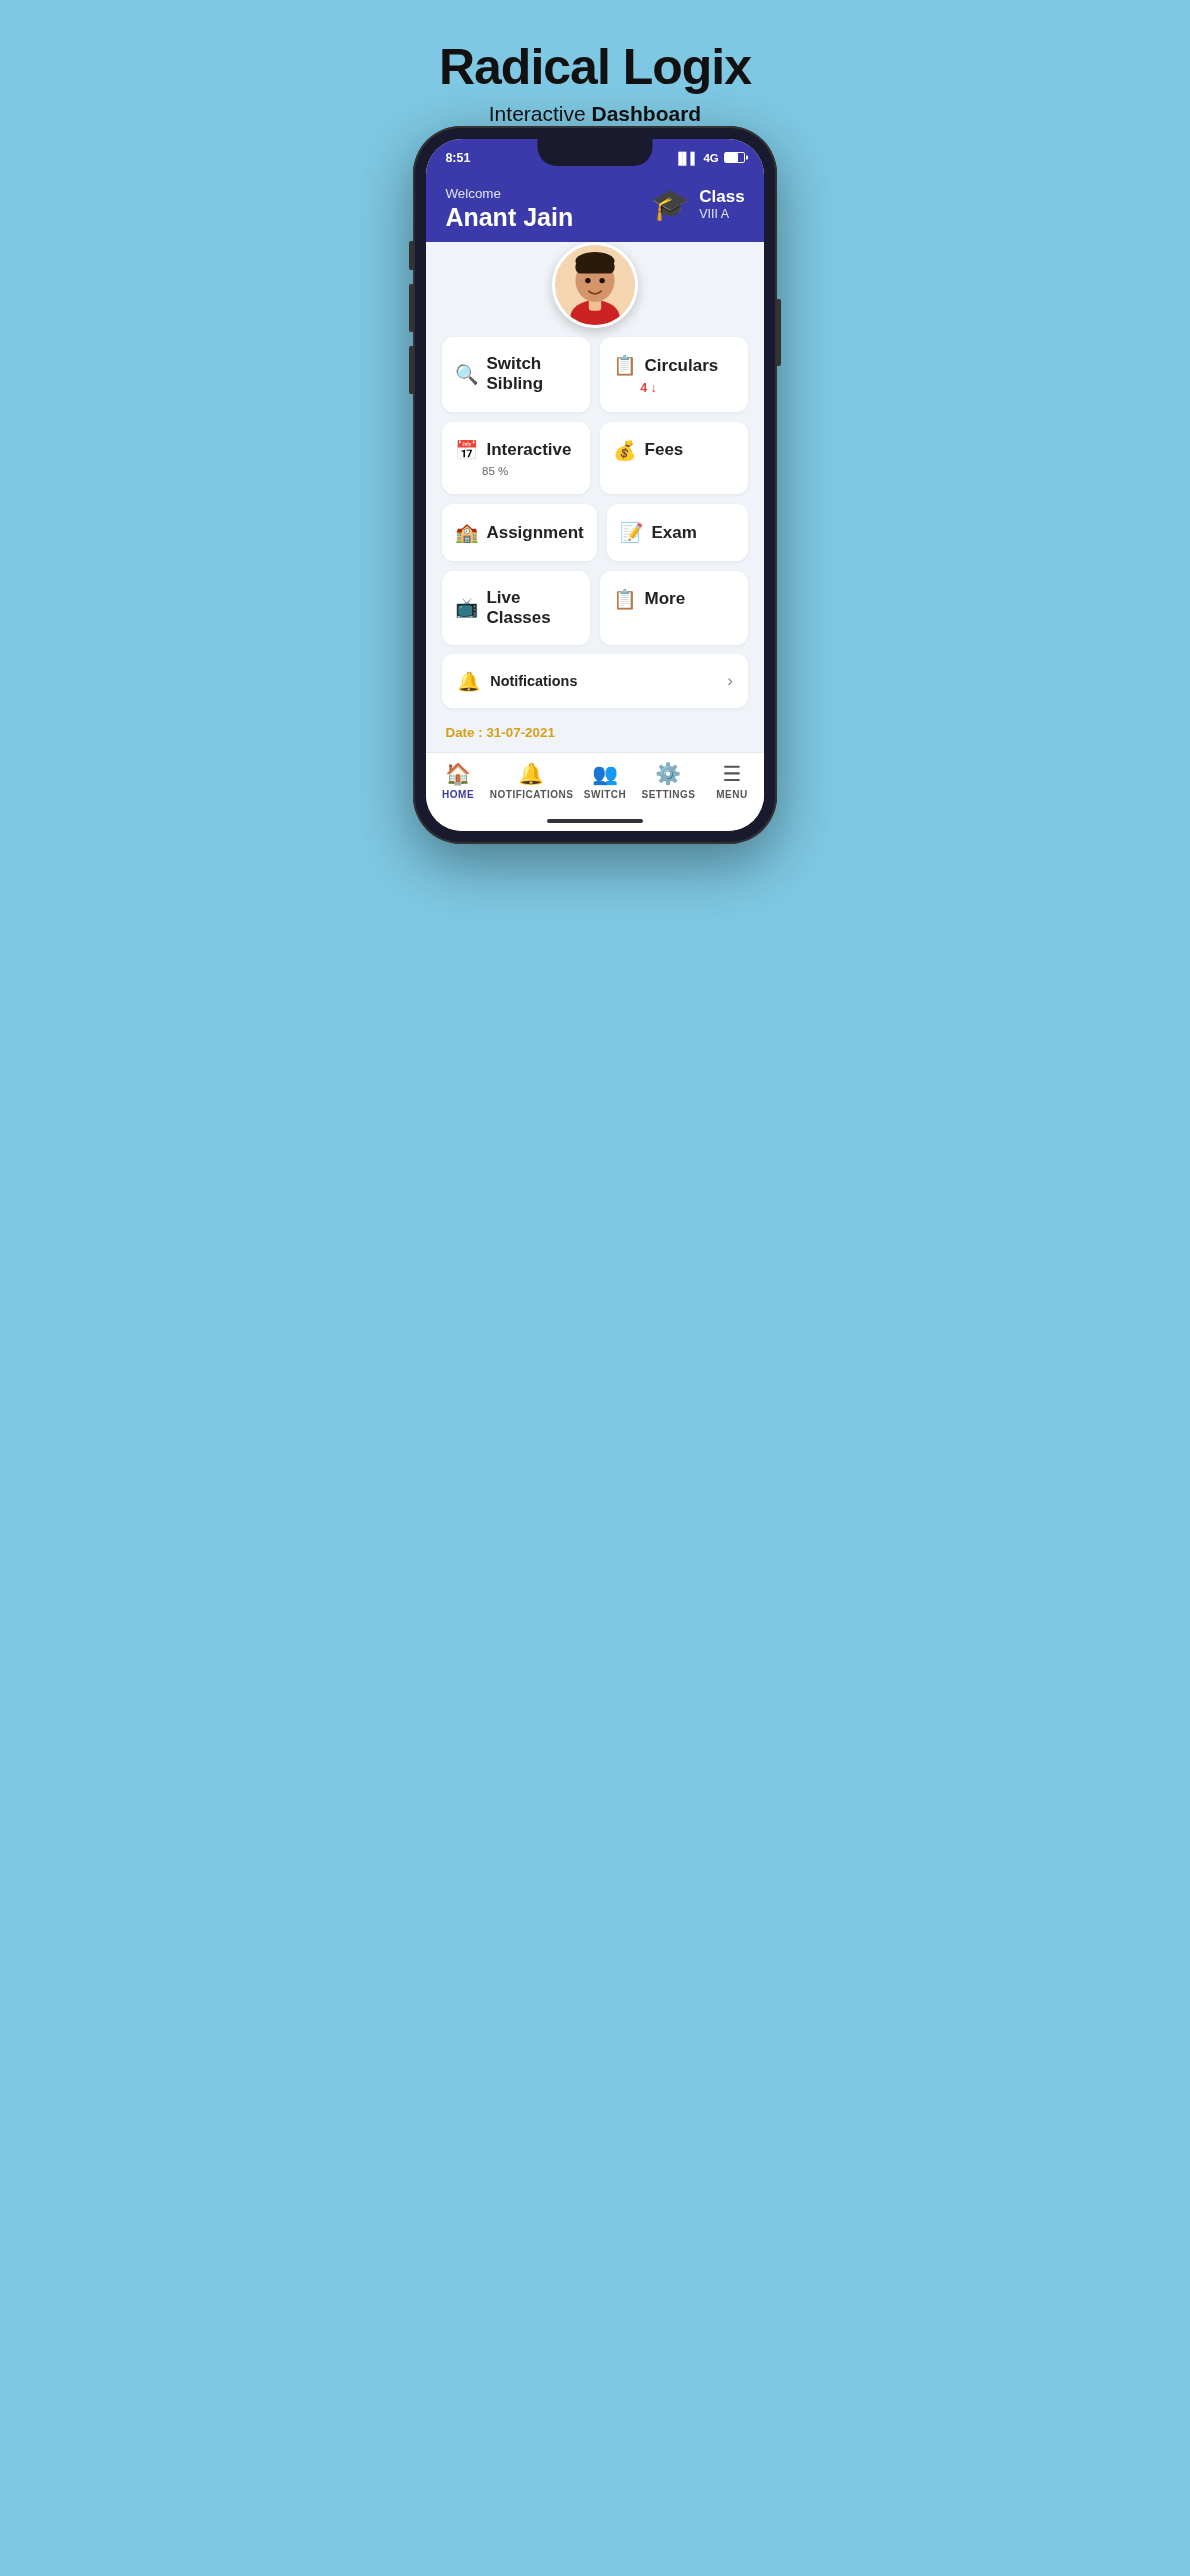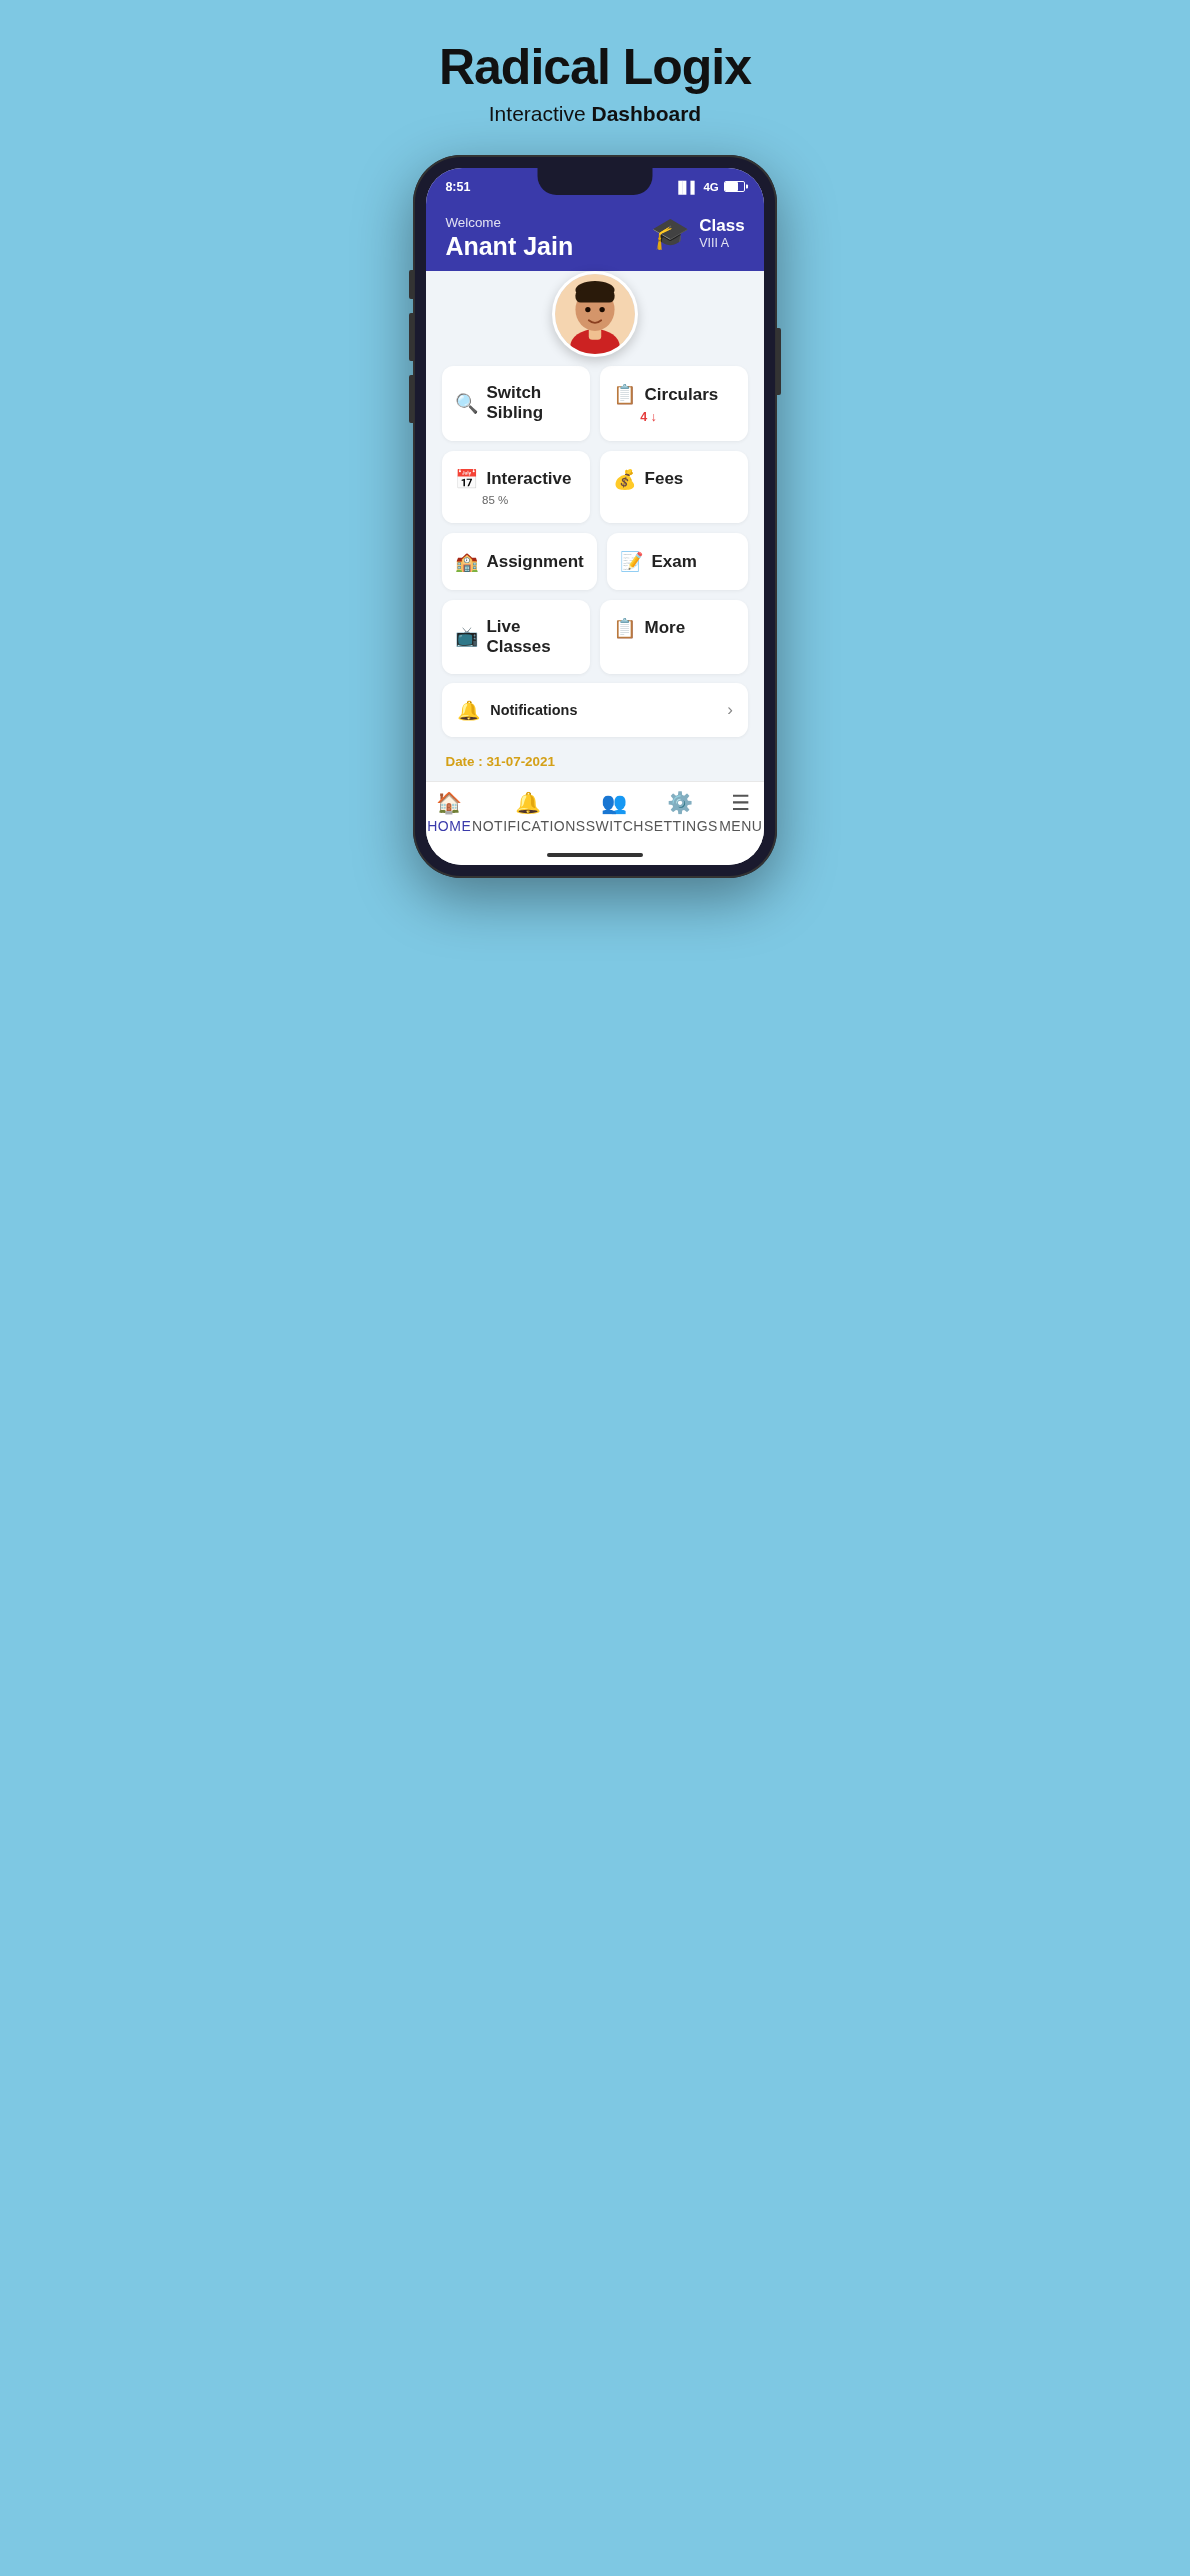--- a/index.html
+++ b/index.html
@@ -8,21 +8,20 @@
       background-color: #7ec8e3;
       display: flex;
       flex-direction: column;
       align-items: center;
       min-height: 100vh;
       font-family: -apple-system, BlinkMacSystemFont, 'Segoe UI', Arial, sans-serif;
       padding: 38px 19px 58px;
     }
     .page-header {
       text-align: center;
-      margin-bottom: 29px;
     }
     .app-title {
       font-size: 50px;
       font-weight: 700;
       color: #111;
       letter-spacing: -1px;
     }
     .app-subtitle {
       font-size: 21px;
       color: #111;
@@ -266,23 +265,23 @@
       flex: 1;
     }
     .nav-icon {
       font-size: 21px;
       color: #555;
     }
     .nav-icon.active {
       color: #3a3aaa;
     }
     .nav-label {
-      font-size: 14px;
+      font-size: 10px;
       color: #555;
-      font-weight: 400;
+      font-weight: 700;
       letter-spacing: 0.5px;
       text-transform: uppercase;
     }
     .nav-label.active {
       color: #3a3aaa;
     }
     
     .home-indicator {
       background: white;
       display: flex;

